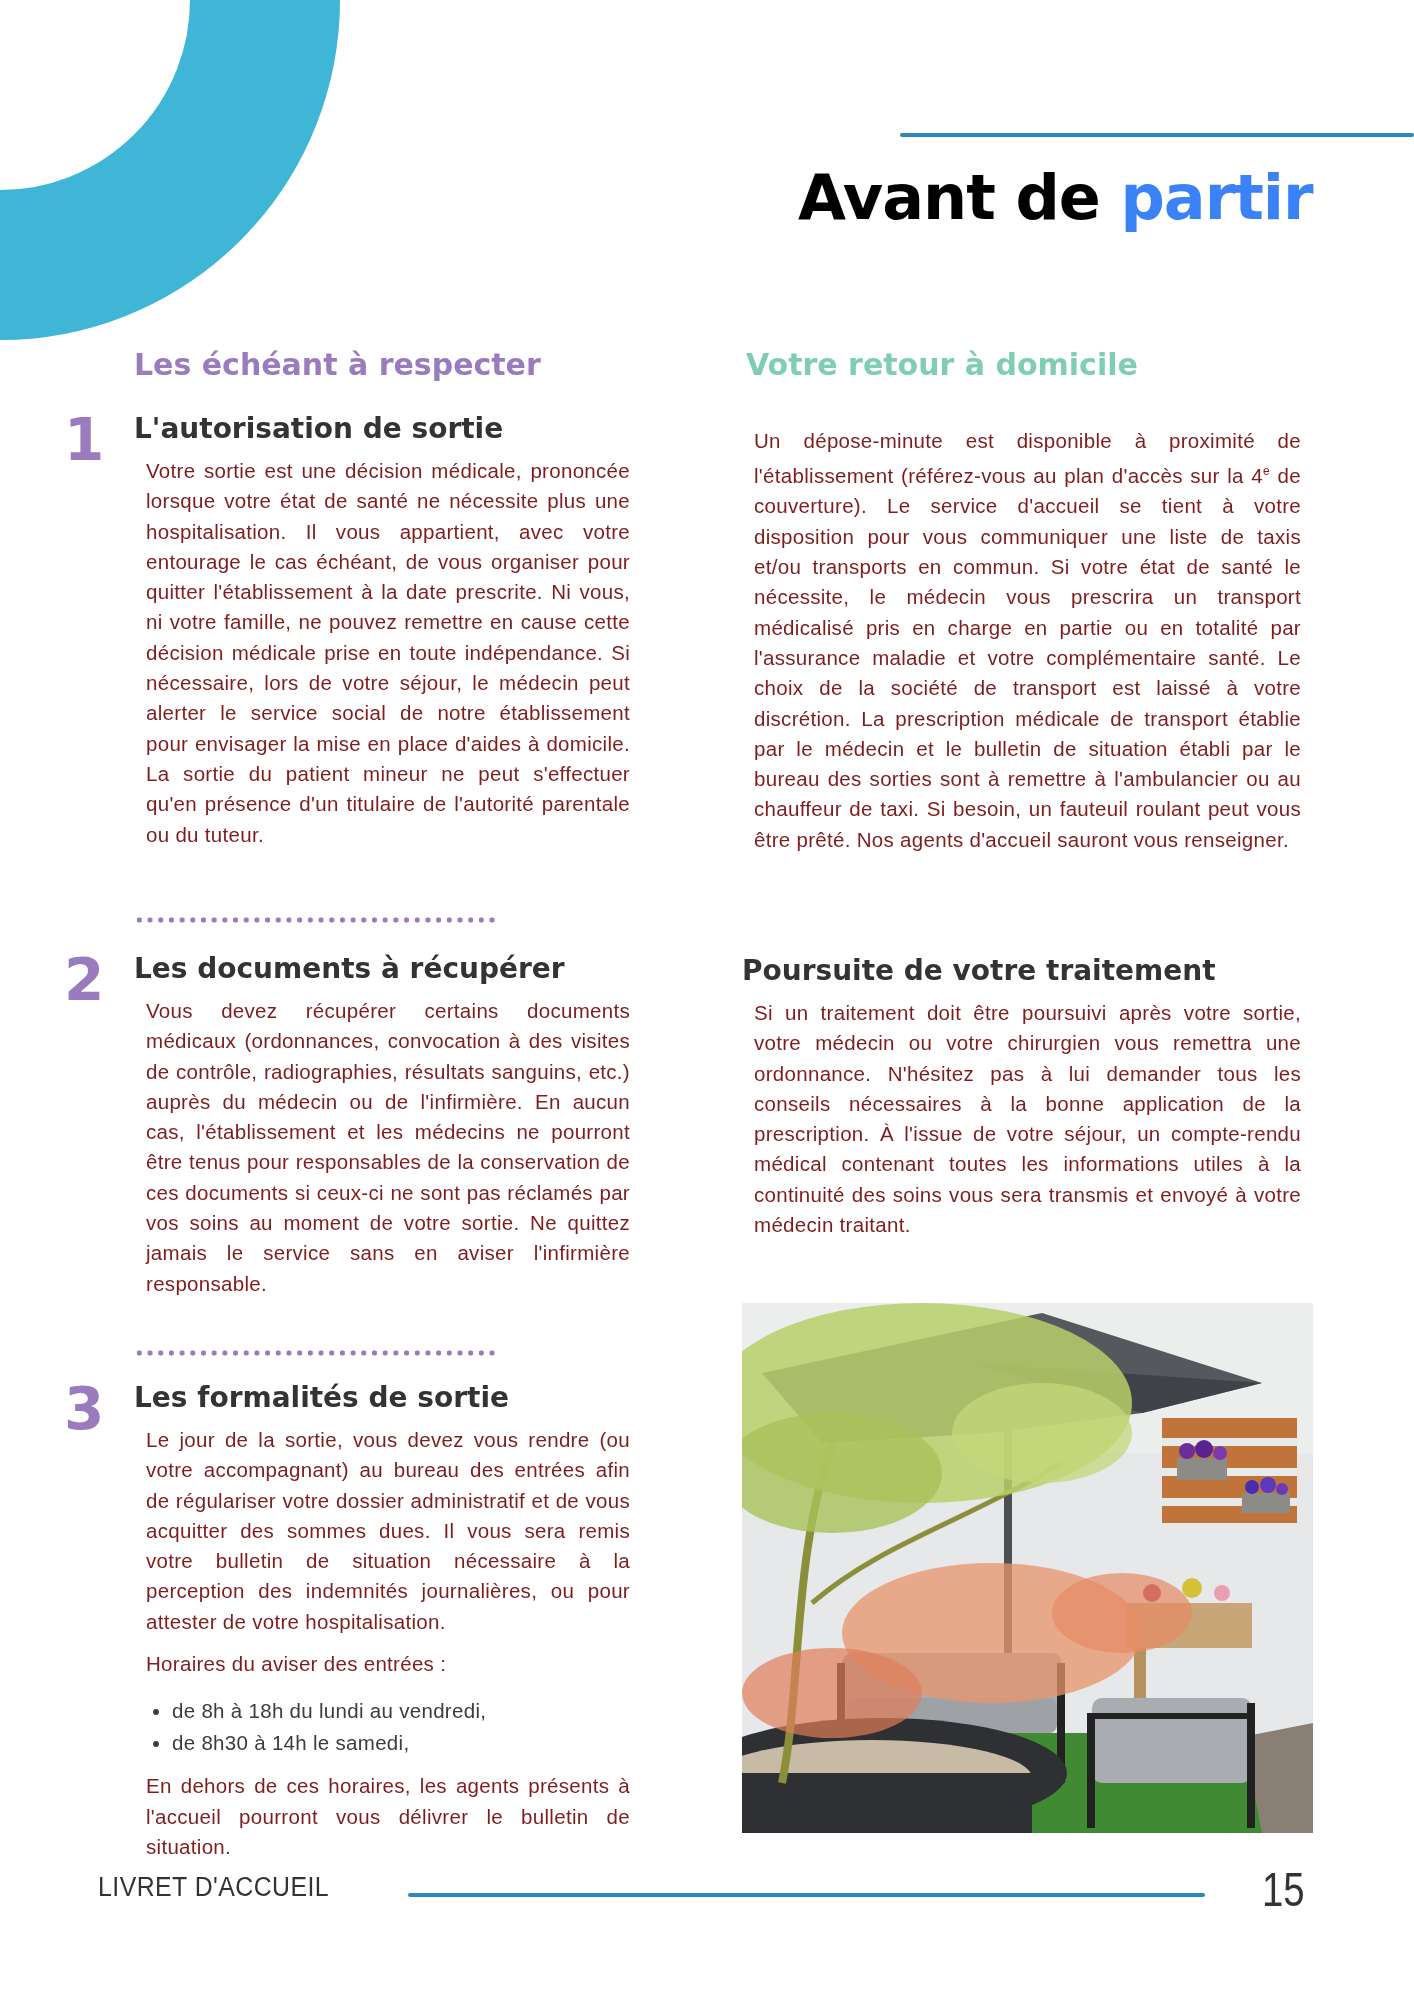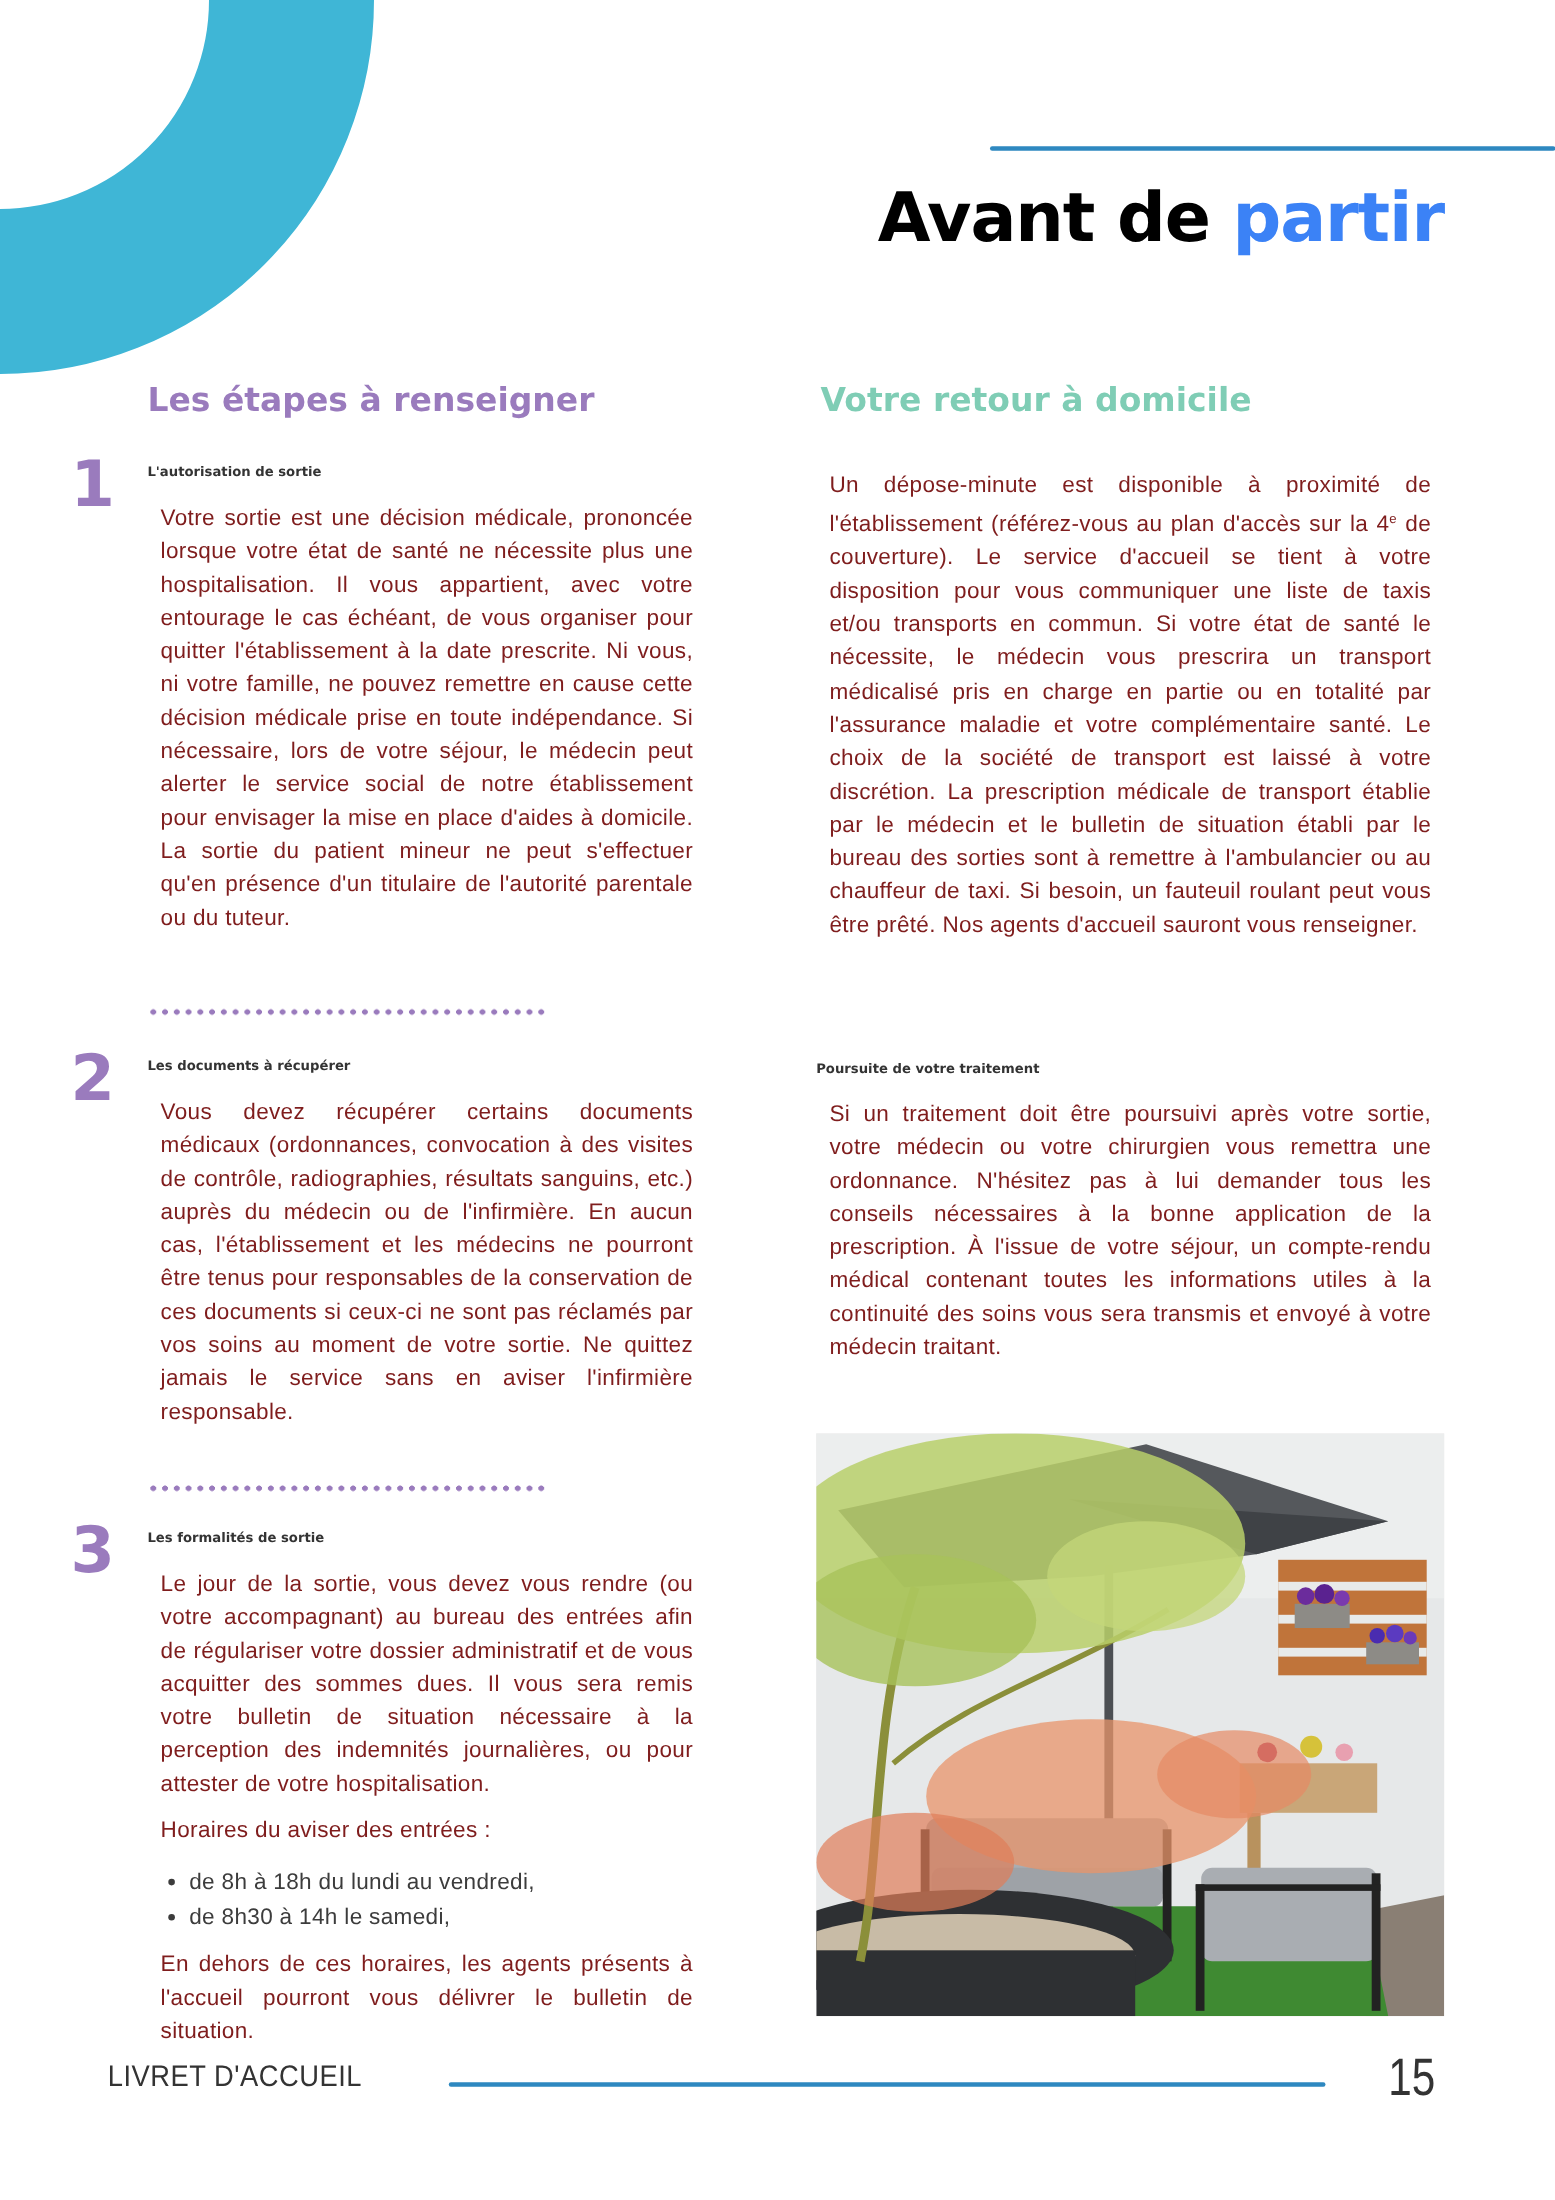--- a/index.html
+++ b/index.html
@@ -36,21 +36,21 @@
   .col-head.right { left: 746px; color: #7fcdb5; }
 
   .step { position: absolute; left: 0; width: 700px; }
   .step-num {
     position: absolute; left: 64px; top: -4px;
     font-family: "DejaVu Sans", sans-serif; font-weight: bold;
     font-size: 58px; line-height: 60px; color: #9a7bbd;
   }
   .block-title {
     font-family: "DejaVu Sans", sans-serif; font-weight: bold;
-    font-size: 12px; line-height: 30px; color: #333;
+    font-size: 28px; line-height: 30px; color: #333;
   }
   .para {
     font-size: 20.5px; line-height: 30.3px; text-align: justify;
     letter-spacing: 0.3px; color: #7f1d1d; margin: 12px;
   }
   .step .content { position: absolute; left: 134px; width: 508px; }
   .dots {
     position: absolute; left: 134px; width: 362px; height: 6px;
     background-image: radial-gradient(circle, #9a7bbd 2.4px, transparent 2.8px);
     background-size: 10.7px 6px; background-repeat: repeat-x;
@@ -80,21 +80,21 @@
   }
 </style>
 </head>
 <body>
 
 <div class="arc"></div>
 <div class="top-rule"></div>
 
 <h1 class="title"><span>Avant de </span><span class="accent">partir</span></h1>
 
-<h2 class="col-head left">Les étapes à renseigner</h2>
+<h2 class="col-head left">Les échéant à respecter</h2>
 <h2 class="col-head right">Votre retour à domicile</h2>
 
 <div class="step" style="top:414px;">
   <div class="step-num">1</div>
   <div class="content">
     <div class="block-title">L'autorisation de sortie</div>
     <p class="para">Votre sortie est une décision médicale, prononcée lorsque votre état de santé ne nécessite plus une hospitalisation. Il vous appartient, avec votre entourage le cas échéant, de vous organiser pour quitter l'établissement à la date prescrite. Ni vous, ni votre famille, ne pouvez remettre en cause cette décision médicale prise en toute indépendance. Si nécessaire, lors de votre séjour, le médecin peut alerter le service social de notre établissement pour envisager la mise en place d'aides à domicile. La sortie du patient mineur ne peut s'effectuer qu'en présence d'un titulaire de l'autorité parentale ou du tuteur.</p>
   </div>
 </div>
 <div class="dots" style="top:917px;"></div>

